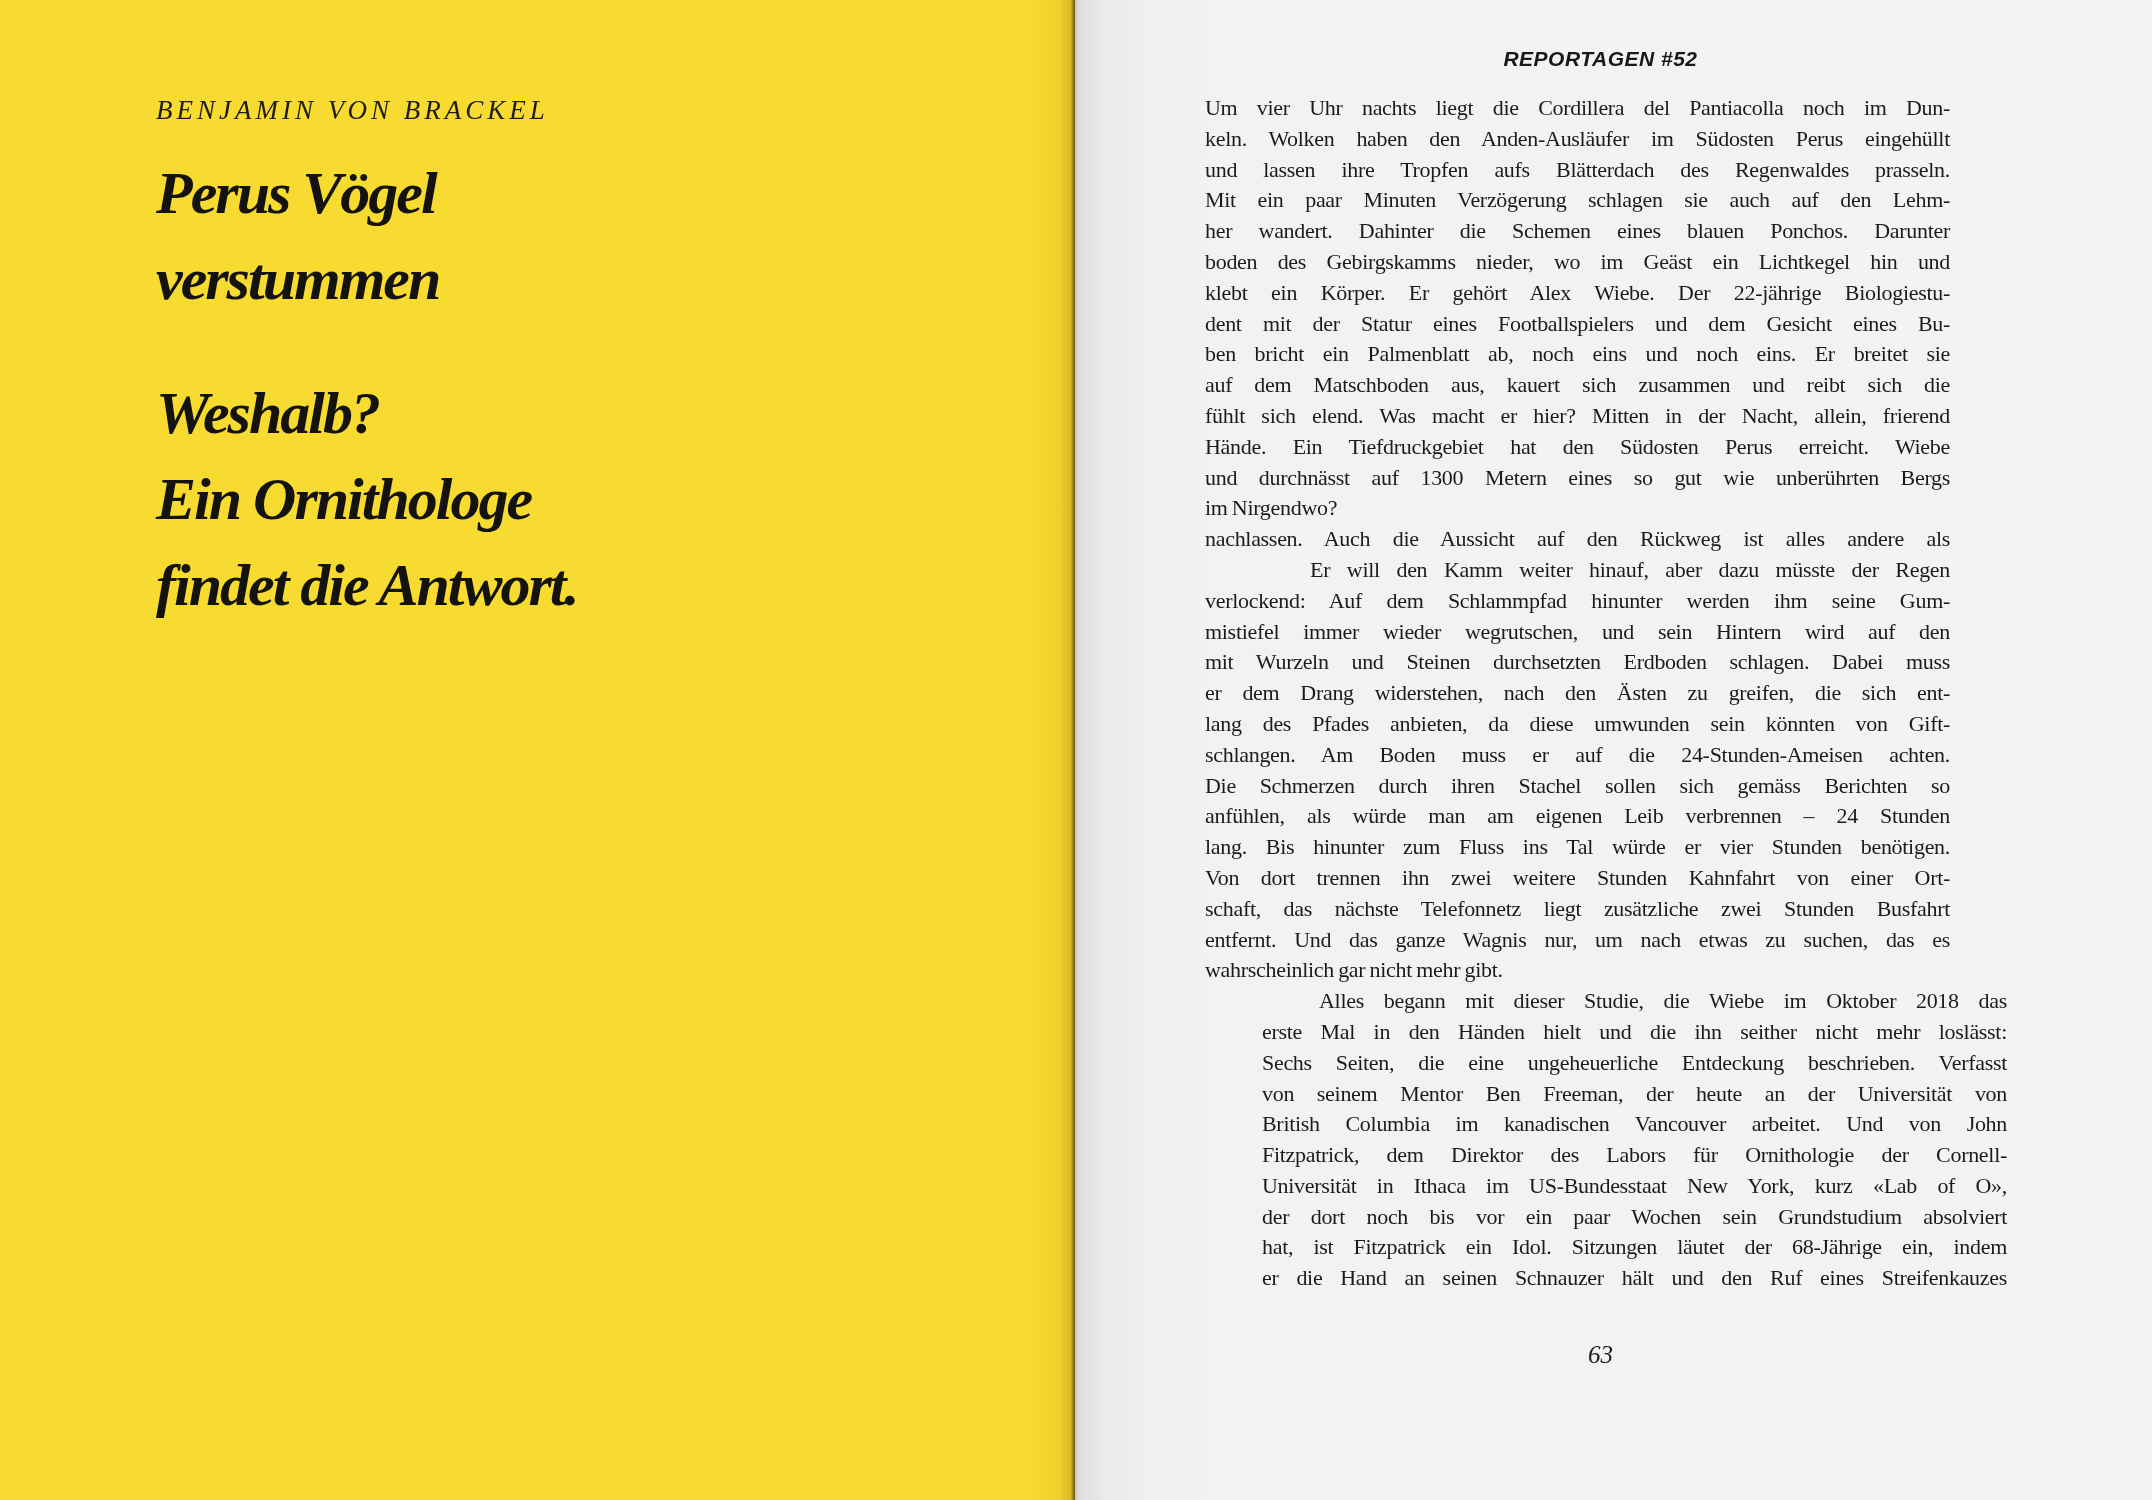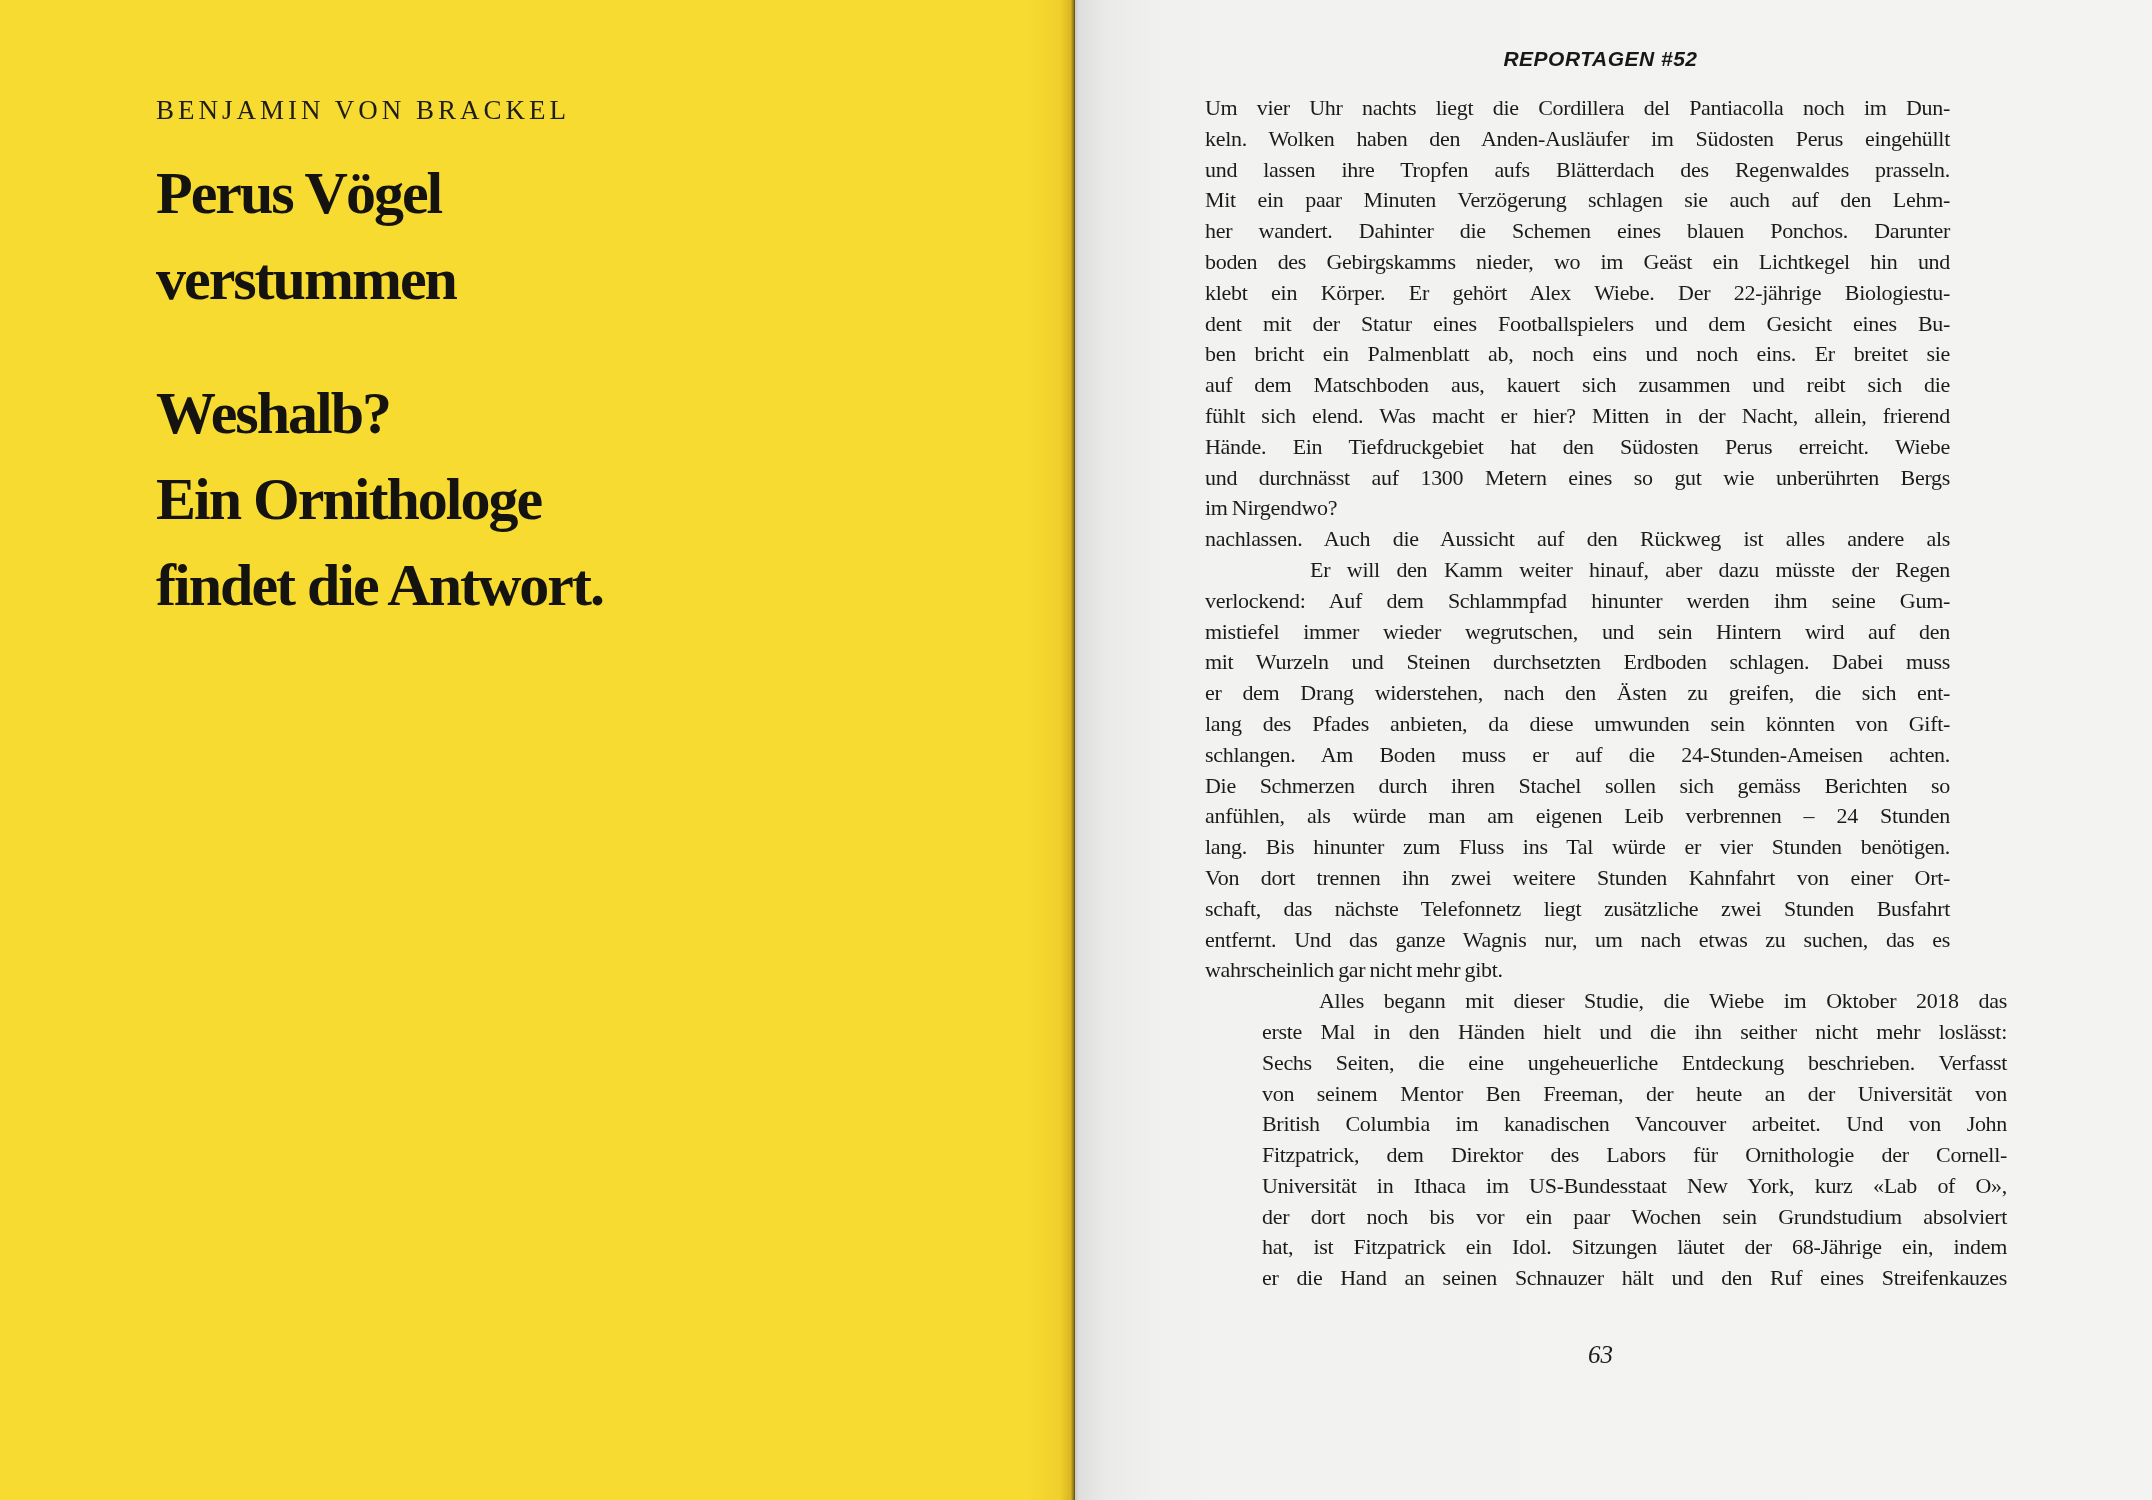--- a/index.html
+++ b/index.html
@@ -16,20 +16,21 @@
 
   
   .page-left {
     position: relative;
     width: 1075px; height: 1500px;
     background: linear-gradient(to right,
       #f7db30 0%, #f7db30 95.5%, #f0cf2c 98.6%,
       #d9b623 99.6%, #877013 99.9%, #57490e 100%);
     box-sizing: border-box;
     padding: 94px 0 0 156px;
+    font-style: italic;
   }
   .author {
     font-size: 27px;
     letter-spacing: 4px;
     color: #1e1d1a;
     line-height: 32px;
     white-space: nowrap;
   }
   .headline {
     margin: 0;

